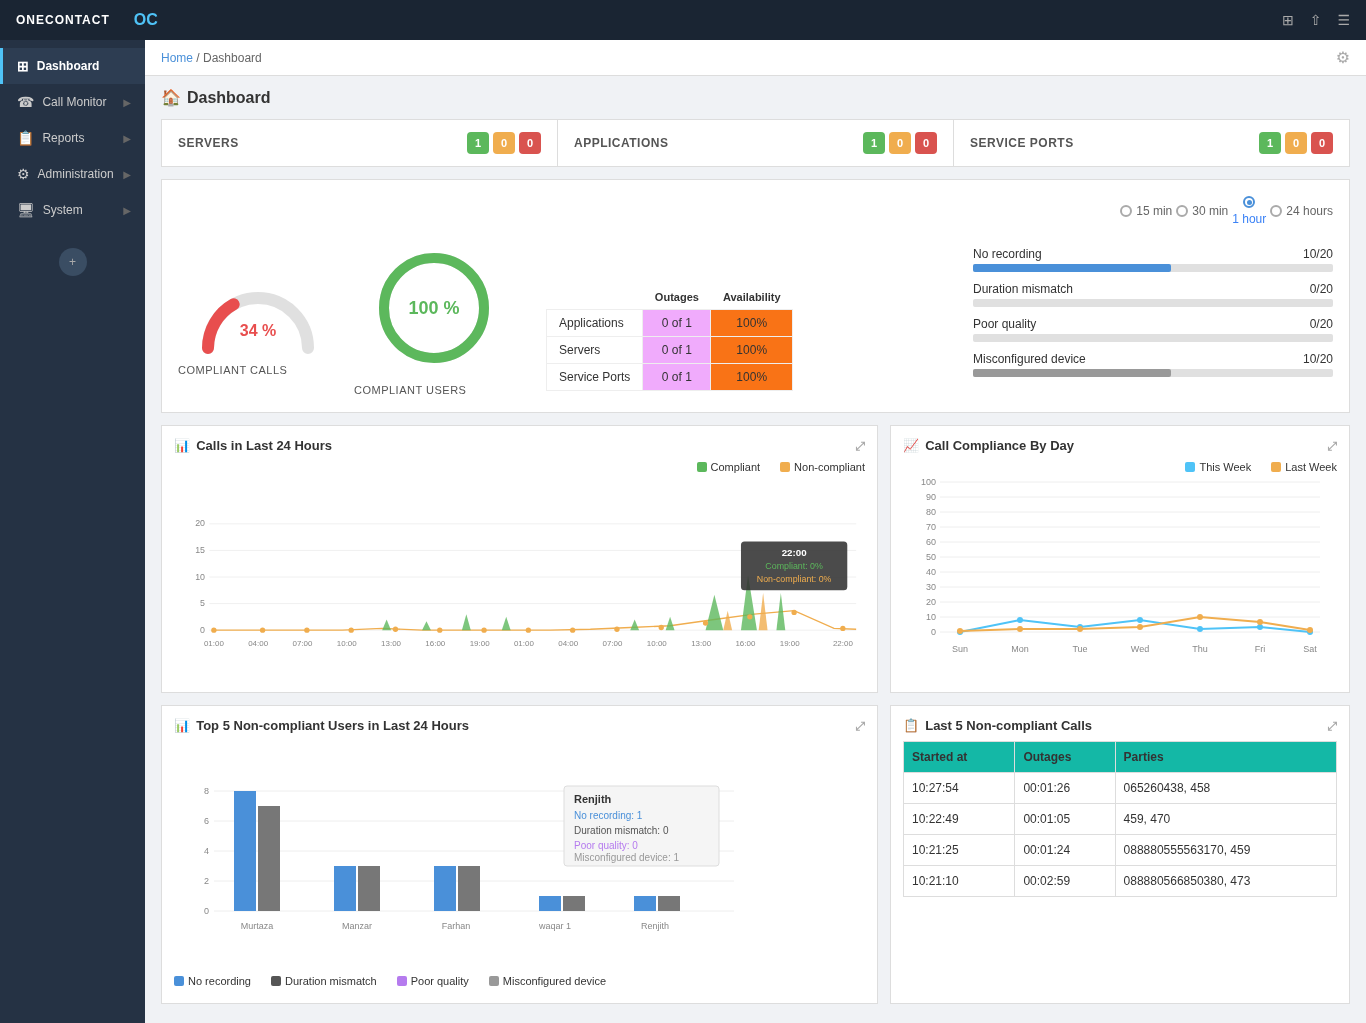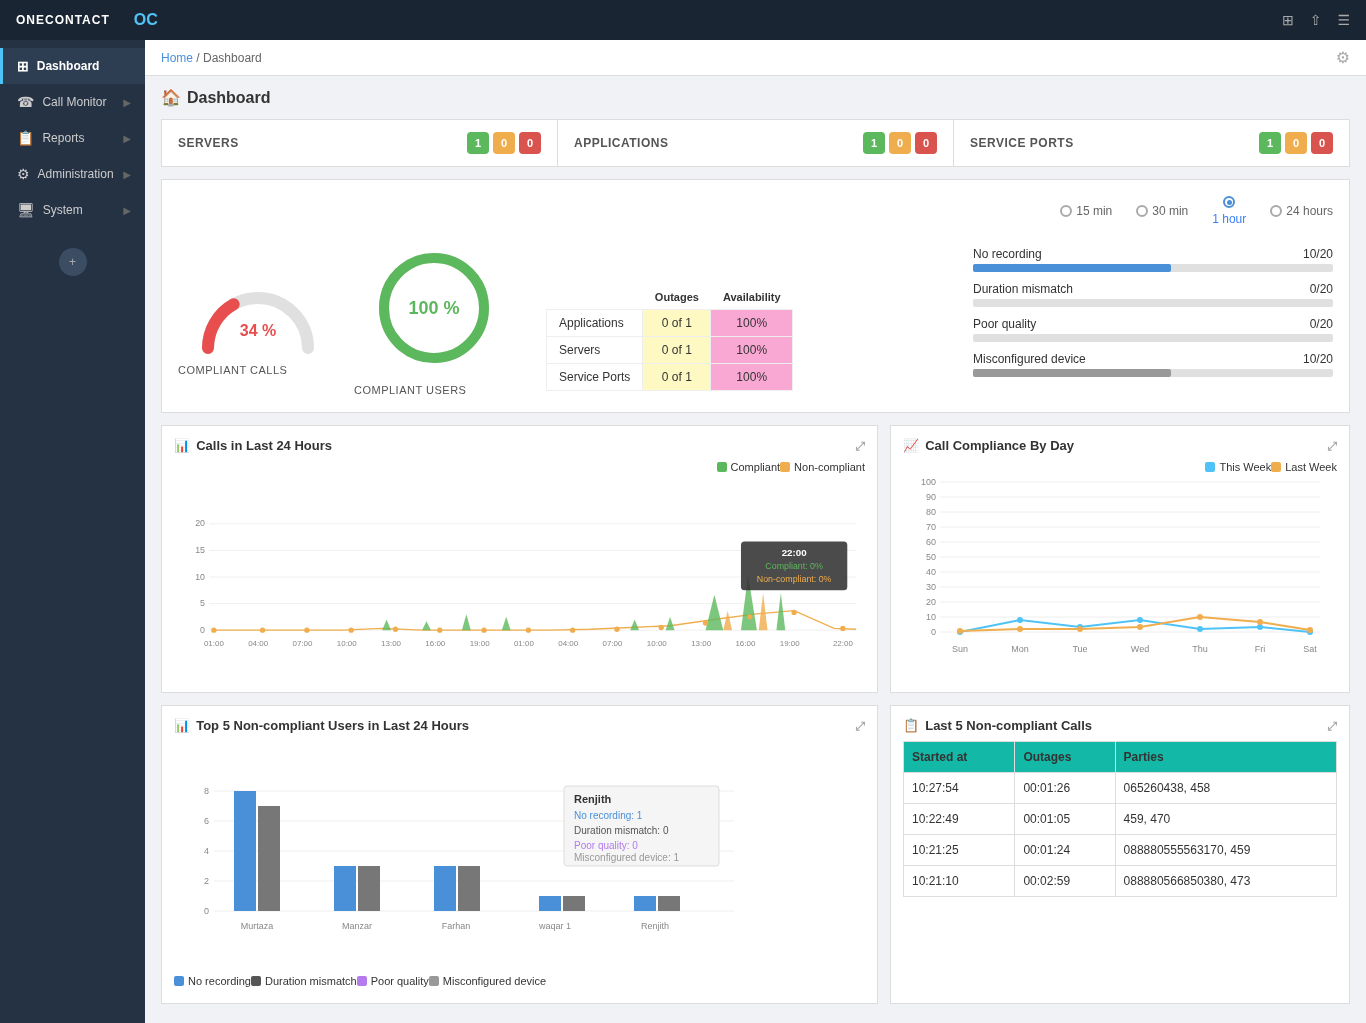--- a/index.html
+++ b/index.html
@@ -96,21 +96,21 @@
       background: white;
       border: 1px solid #ddd;
       margin-bottom: 12px;
       padding: 16px;
     }
     
     
     .time-filter {
       display: flex;
       justify-content: flex-end;
-      gap: 24px;
+      gap: 4px;
       margin-bottom: 12px;
       font-size: 12px;
       text-align: right;
     }
     .time-option { display: flex; align-items: center; gap: 4px; cursor: pointer; color: #666; }
     .time-option.active { color: #3b82f6; font-weight: normal; flex-direction: column; }
     .time-option .radio-dot {
       width: 12px; height: 12px; border-radius: 50%; border: 2px solid #aaa;
       display: flex; align-items: center; justify-content: center;
     }
@@ -126,42 +126,42 @@
     .gauge-label { font-size: 11px; color: #555; margin-top: 6px; letter-spacing: 0.5px; }
     
     
     .gauge-svg { display: block; margin: 0 auto; }
     
     
     .outage-table { flex: 1; border-collapse: collapse; font-size: 12px; }
     .outage-table th { padding: 6px 12px; text-align: center; font-weight: bold; font-size: 11px; }
     .outage-table td { padding: 6px 12px; border: 1px solid #eee; }
     .outage-table td:first-child { font-size: 12px; }
-    .cell-green { background: #fef9c3; color: #333; text-align: center; }
-    .cell-availability { background: #f9a8d4; text-align: center; color: #333; }
+    .cell-green { background: #f0abfc; color: #333; text-align: center; }
+    .cell-availability { background: #f97316; text-align: center; color: #333; }
     
     
     .recording-stats { width: 360px; font-size: 12px; }
     .stat-row { margin-bottom: 10px; }
     .stat-label-row { display: flex; justify-content: space-between; margin-bottom: 3px; }
     .stat-bar-bg { height: 8px; background: #e0e0e0; border-radius: 2px; }
     .stat-bar { height: 8px; border-radius: 2px; }
     .stat-bar-blue { background: #4a90d9; }
     .stat-bar-gray { background: #999; }
     
     
     .charts-row { display: flex; gap: 12px; margin-bottom: 12px; }
     .chart-card { background: white; border: 1px solid #ddd; flex: 1; padding: 12px; }
     .chart-card-half { background: white; border: 1px solid #ddd; width: 460px; padding: 12px; }
     .chart-title { font-size: 13px; font-weight: bold; margin-bottom: 8px; display: flex; align-items: center; gap: 6px; justify-content: space-between; }
     .chart-title-left { display: flex; align-items: center; gap: 6px; }
     .expand-btn { color: #aaa; cursor: pointer; font-size: 12px; }
     
     
-    .chart-legend { display: flex; gap: 0; justify-content: flex-end; font-size: 11px; margin-bottom: 4px; }
+    .chart-legend { display: flex; gap: 20px; justify-content: flex-end; font-size: 11px; margin-bottom: 4px; }
     .legend-item { display: flex; align-items: center; gap: 4px; }
     .legend-dot { width: 10px; height: 10px; border-radius: 2px; }
     
     
     .footer {
       background: #253244;
       color: #aaa;
       padding: 8px 16px;
       font-size: 11px;
       text-align: left;

